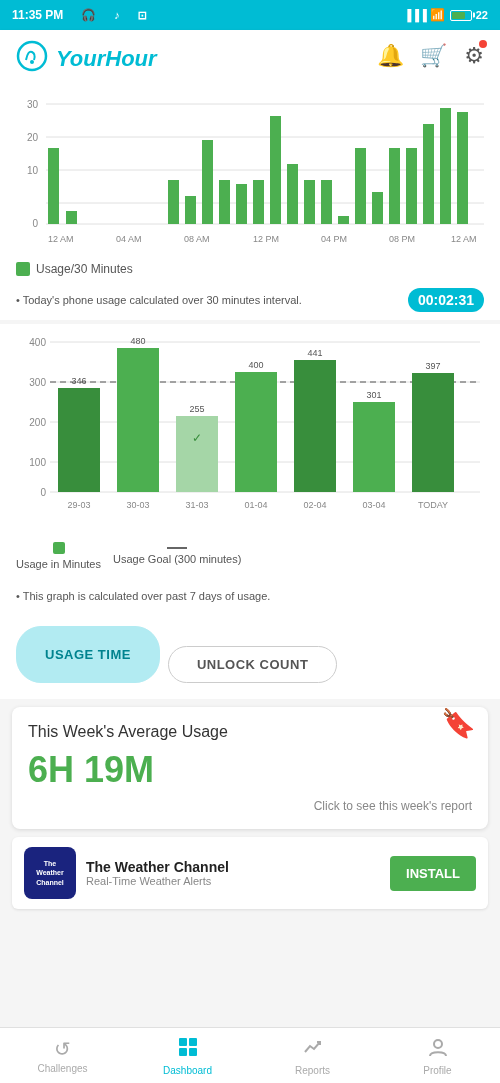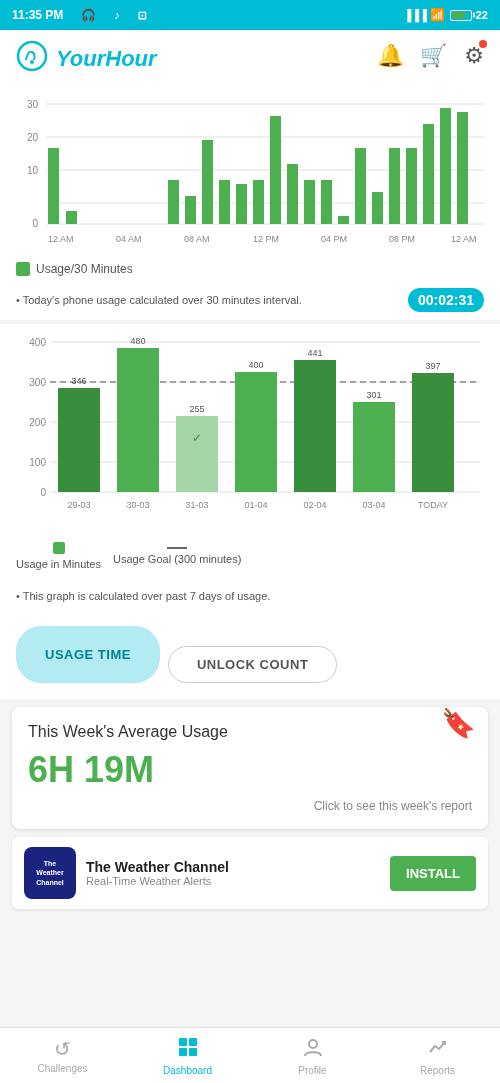--- a/index.html
+++ b/index.html
@@ -534,28 +534,28 @@
         <rect x="12" y="2" width="8" height="8" fill="#00bcd4" rx="1"></rect>
         <rect x="2" y="12" width="8" height="8" fill="#00bcd4" rx="1"></rect>
         <rect x="12" y="12" width="8" height="8" fill="#00bcd4" rx="1"></rect>
       </svg>
     </span>
     <span class="nav-item-label active">Dashboard</span>
   </div>
   <div class="nav-item">
     <span class="nav-item-icon">
       <svg width="22" height="22" viewBox="0 0 22 22" fill="none">
+        <polyline points="3,16 8,10 12,13 18,6" stroke="#aaa" stroke-width="2" fill="none"></polyline>
+        <polyline points="15,6 18,6 18,9" stroke="#aaa" stroke-width="2" fill="none"></polyline>
+      </svg>
+    </span>
+    <span class="nav-item-label">Reports</span>
+  </div>
+  <div class="nav-item">
+    <span class="nav-item-icon">
+      <svg width="22" height="22" viewBox="0 0 22 22" fill="none">
         <circle cx="11" cy="8" r="4" stroke="#aaa" stroke-width="2"></circle>
         <path d="M3 20 C3 15 19 15 19 20" stroke="#aaa" stroke-width="2" fill="none"></path>
       </svg>
     </span>
     <span class="nav-item-label">Profile</span>
   </div>
-  <div class="nav-item">
-    <span class="nav-item-icon">
-      <svg width="22" height="22" viewBox="0 0 22 22" fill="none">
-        <polyline points="3,16 8,10 12,13 18,6" stroke="#aaa" stroke-width="2" fill="none"></polyline>
-        <polyline points="15,6 18,6 18,9" stroke="#aaa" stroke-width="2" fill="none"></polyline>
-      </svg>
-    </span>
-    <span class="nav-item-label">Reports</span>
-  </div>
 </div>
 
 </body></html>

